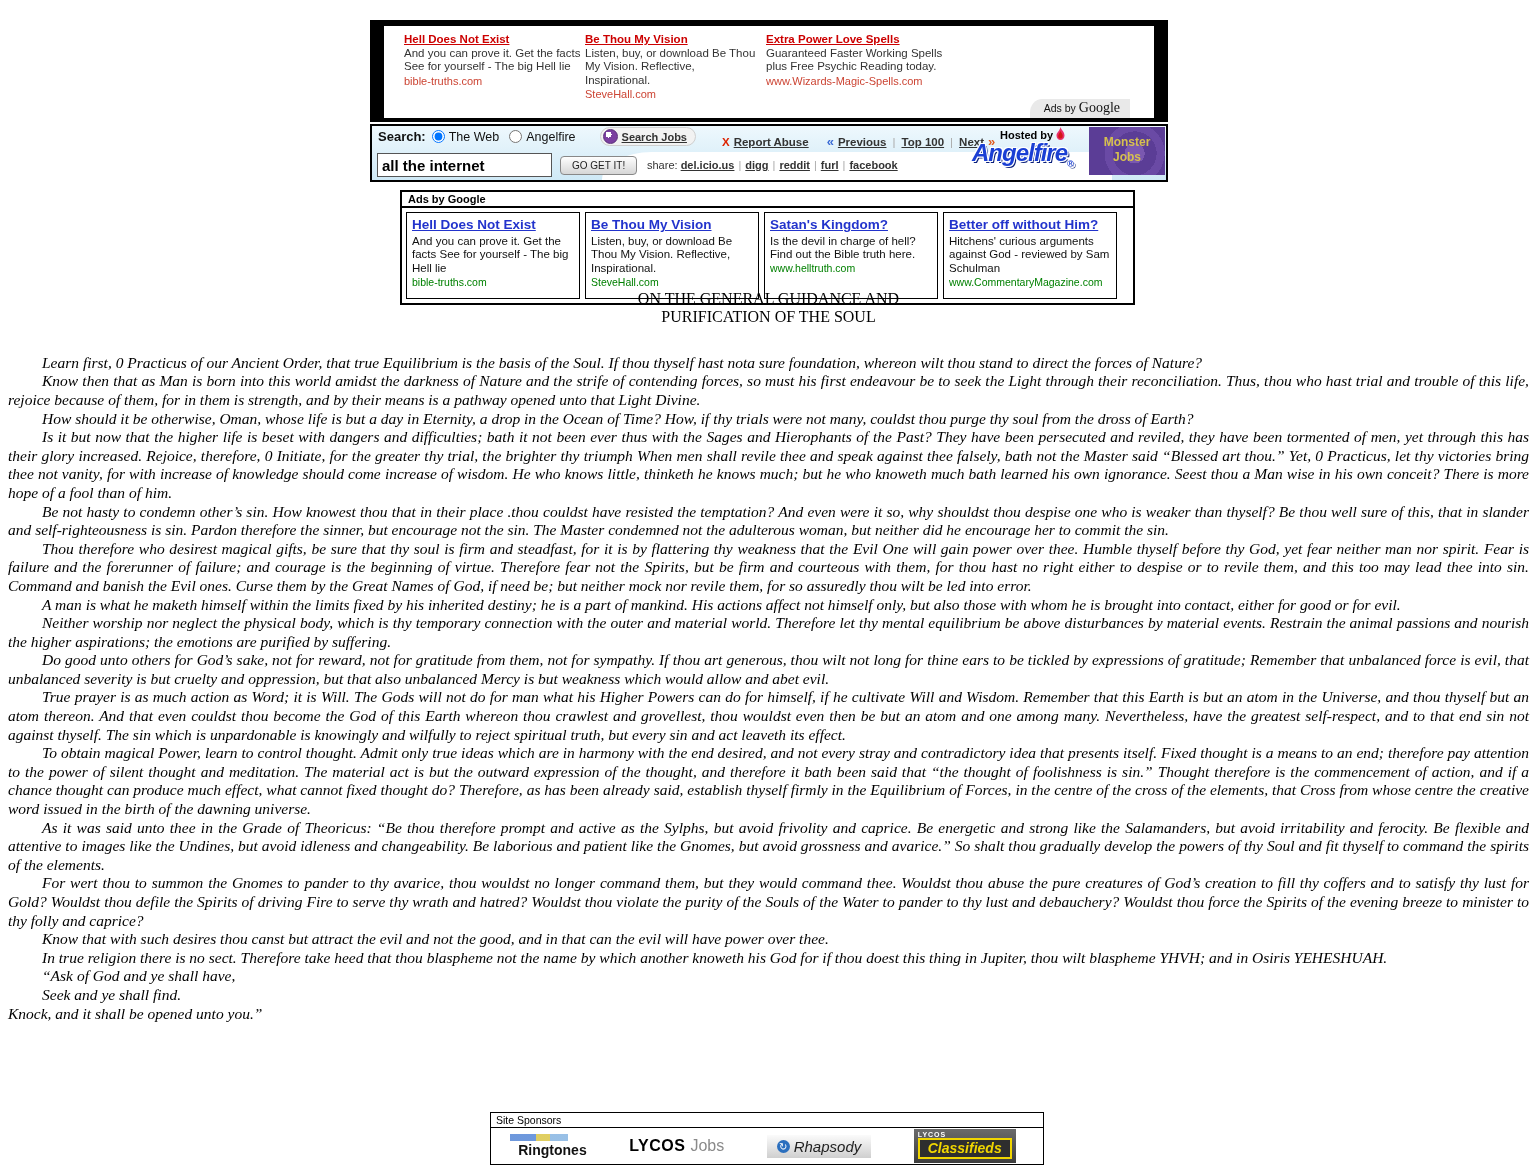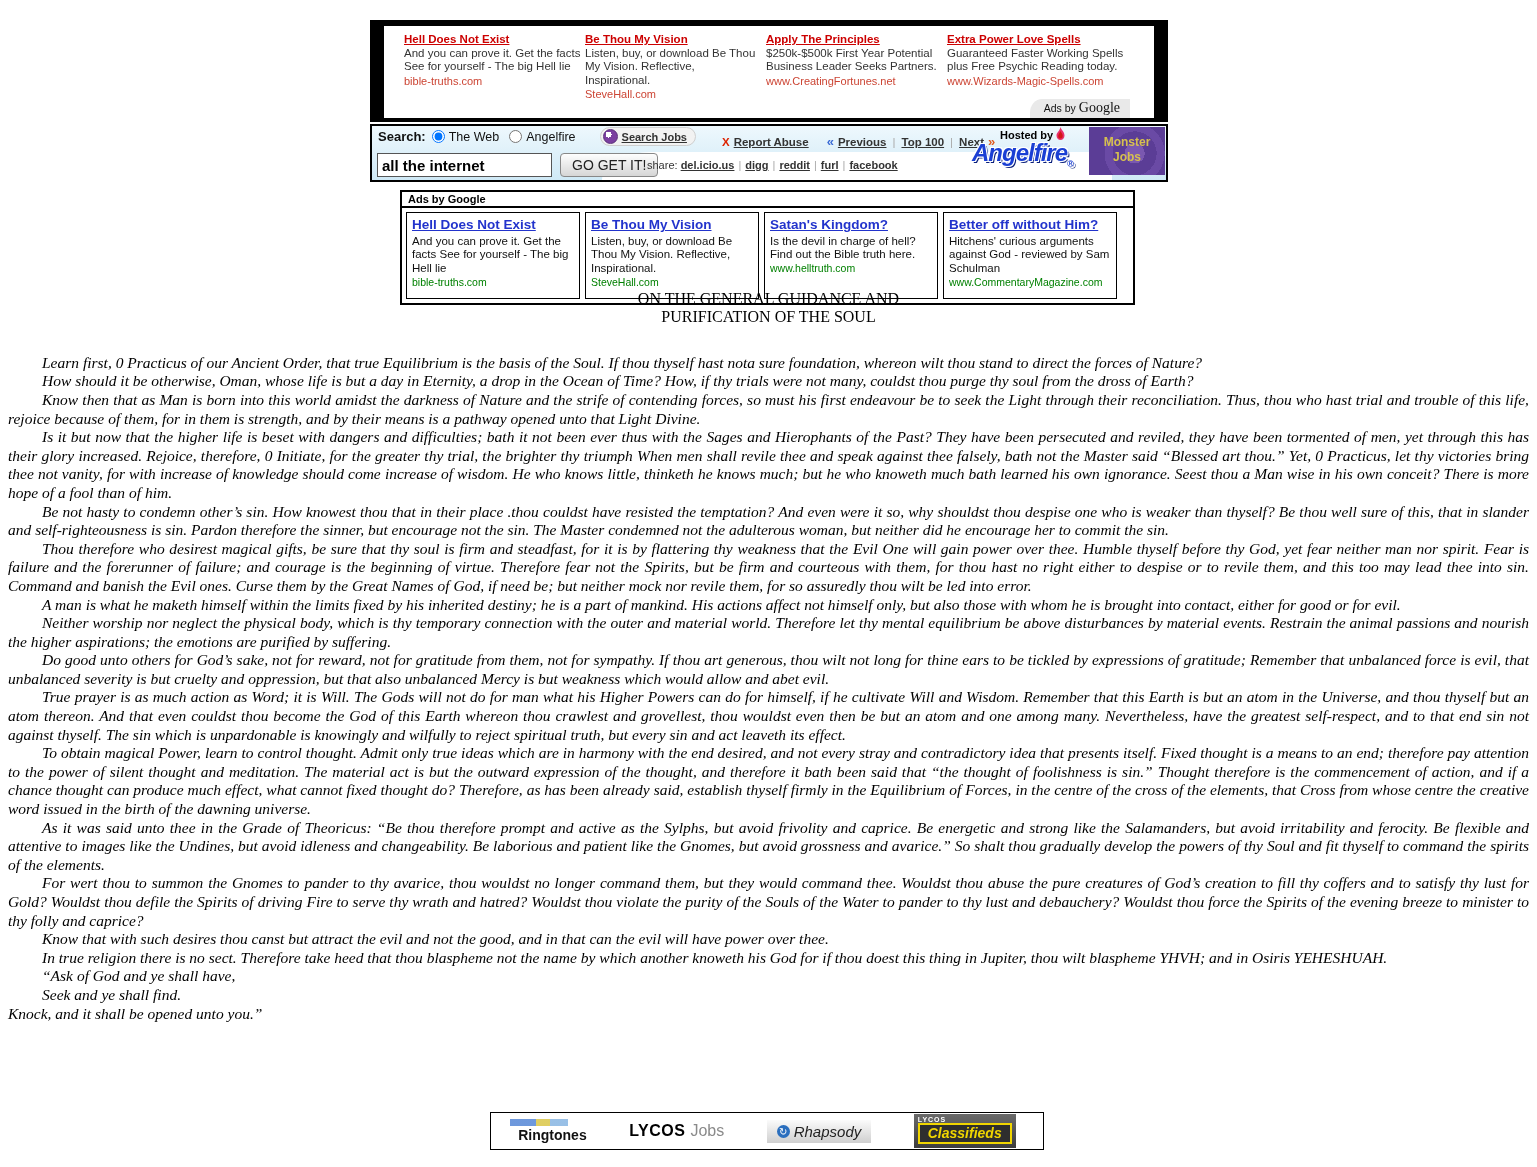--- a/index.html
+++ b/index.html
@@ -34,21 +34,21 @@
     padding:1px 8px 1px 2px;margin-left:14px;cursor:pointer;
   }
   .monster-dot{width:13px;height:13px;border-radius:50%;background:radial-gradient(circle at 35% 35%,#fff 0 3px,#7b3fa0 3px);margin-right:4px;border:1px solid #5a2d7a;}
   .jobs-pill .txt{font-size:11px;font-weight:bold;text-decoration:underline;color:#333;}
   .srow2{position:absolute;left:5px;top:27px;display:flex;align-items:center;}
   .q-input{
     width:165px;height:20px;border:1px solid #555;font-family:"Liberation Sans",sans-serif;
     font-size:15px;font-weight:bold;padding:1px 4px;color:#000;background:#fff;
   }
   .go-btn{
-    margin-left:8px;font-size:14px;color:#222;background:linear-gradient(#fefefe,#d6d6d6);
+    margin-left:8px;font-size:10px;color:#222;background:linear-gradient(#fefefe,#d6d6d6);
     border:1px solid #888;border-radius:4px;padding:3px 11px;cursor:pointer;font-family:"Liberation Sans",sans-serif;
   }
   .topnav{position:absolute;left:350px;top:8px;display:flex;align-items:center;font-size:11.5px;white-space:nowrap;}
   .topnav .x{color:#dd2200;font-weight:bold;margin-right:4px;}
   .topnav a, .navlink{color:#333;font-weight:bold;text-decoration:underline;cursor:pointer;}
   .topnav .laq{color:#3a6bd6;font-weight:bold;margin:0 4px 0 18px;font-size:13px;}
   .topnav .raq{color:#e05a1e;font-weight:bold;margin-left:4px;font-size:13px;}
   .topnav .sep{color:#aaa;margin:0 6px;font-weight:normal;}
   .sharerow{position:absolute;left:275px;top:33px;font-size:11px;color:#333;white-space:nowrap;}
   .sharerow .sep{color:#aaa;margin:0 4px;}
@@ -112,25 +112,20 @@
         <div class="t">Hell Does Not Exist</div>
         <div class="b">And you can prove it. Get the facts See for yourself - The big Hell lie</div>
         <div class="u">bible-truths.com</div>
       </div>
       <div class="top-ad">
         <div class="t">Be Thou My Vision</div>
         <div class="b">Listen, buy, or download Be Thou My Vision. Reflective, Inspirational.</div>
         <div class="u">SteveHall.com</div>
       </div>
       <div class="top-ad">
-        <div class="t">Apply The Principles</div>
-        <div class="b">$250k-$500k First Year Potential Business Leader Seeks Partners.</div>
-        <div class="u">www.CreatingFortunes.net</div>
-      </div>
-      <div class="top-ad">
         <div class="t">Extra Power Love Spells</div>
         <div class="b">Guaranteed Faster Working Spells plus Free Psychic Reading today.</div>
         <div class="u">www.Wizards-Magic-Spells.com</div>
       </div>
     </div>
     <div class="adsby-badge">Ads by <span class="g">Google</span></div>
   </div>
 </div>
 
 <div class="search-strip">
@@ -217,41 +212,42 @@
   </div>
 </div>
 
 <div class="article">
   <div class="a-title">
     <div>ON THE GENERAL GUIDANCE AND</div>
     <div>PURIFICATION OF THE SOUL</div>
   </div>
   <div class="a-body">
     <p>Learn first, 0 Practicus of our Ancient Order, that true Equilibrium is the basis of the Soul. If thou thyself hast nota sure foundation, whereon wilt thou stand to direct the forces of Nature?</p>
+    <p>Know then that as Man is born into this world amidst the darkness of Nature and the strife of contending forces, so must his first endeavour be to seek the Light through their reconciliation. Thus, thou who hast trial and trouble of this life, rejoice because of them, for in them is strength, and by their means is a pathway opened unto that Light Divine.</p>
     <p>How should it be otherwise, Oman, whose life is but a day in Eternity, a drop in the Ocean of Time? How, if thy trials were not many, couldst thou purge thy soul from the dross of Earth?</p>
-    <p>Know then that as Man is born into this world amidst the darkness of Nature and the strife of contending forces, so must his first endeavour be to seek the Light through their reconciliation. Thus, thou who hast trial and trouble of this life, rejoice because of them, for in them is strength, and by their means is a pathway opened unto that Light Divine.</p>
     <p>Is it but now that the higher life is beset with dangers and difficulties; bath it not been ever thus with the Sages and Hierophants of the Past? They have been persecuted and reviled, they have been tormented of men, yet through this has their glory increased. Rejoice, therefore, 0 Initiate, for the greater thy trial, the brighter thy triumph When men shall revile thee and speak against thee falsely, bath not the Master said “Blessed art thou.” Yet, 0 Practicus, let thy victories bring thee not vanity, for with increase of knowledge should come increase of wisdom. He who knows little, thinketh he knows much; but he who knoweth much bath learned his own ignorance. Seest thou a Man wise in his own conceit? There is more hope of a fool than of him.</p>
     <p>Be not hasty to condemn other’s sin. How knowest thou that in  their place .thou couldst have resisted the temptation? And even were it so, why shouldst thou despise one who is weaker than thyself? Be thou well sure of this, that in slander and self-righteousness is sin. Pardon therefore the sinner, but encourage not the sin. The Master condemned not the adulterous woman, but neither did he encourage her to commit the sin.</p>
     <p>Thou therefore who desirest magical gifts, be sure that thy soul is firm and steadfast, for it is by flattering thy weakness that the Evil One will gain power over thee. Humble thyself before thy God, yet fear neither man nor spirit. Fear is failure and the forerunner of failure; and courage is the beginning of virtue. Therefore fear not the Spirits, but be firm and courteous with them, for thou hast no right either to despise or to revile them, and this too may lead thee into sin. Command and banish the Evil ones. Curse them by the Great Names of God, if need be; but neither mock nor revile them, for so assuredly thou wilt be led into error.</p>
     <p>A man is what he maketh himself within the limits fixed by his inherited destiny; he is a part of mankind. His actions affect not himself only, but also those with whom he is brought into contact, either for good or for evil.</p>
     <p>Neither worship nor neglect the physical body, which is thy temporary connection with the outer and material world. Therefore let thy mental equilibrium be above disturbances by material events. Restrain the animal passions and nourish the higher aspirations; the emotions are purified by suffering.</p>
     <p>Do good unto others for God’s sake, not for reward, not for gratitude from them, not for sympathy. If thou art generous, thou wilt not long for thine ears to be tickled by expressions of gratitude; Remember that unbalanced force is evil, that unbalanced severity is but cruelty and oppression, but that also unbalanced Mercy is but weakness which would allow and abet evil.</p>
     <p>True prayer is as much action as Word; it is Will. The Gods will not do for man what his Higher Powers can do for himself, if he cultivate Will and Wisdom. Remember that this Earth is but an atom in the Universe, and thou thyself but an atom thereon. And that even couldst thou become the God of this Earth whereon thou crawlest and grovellest, thou wouldst even then be but an atom and one among many. Nevertheless, have the greatest self-respect, and to that end sin not against thyself. The sin which is unpardonable is knowingly and wilfully to reject spiritual truth, but every sin and act leaveth its effect.</p>
     <p>To obtain magical Power, learn to control thought. Admit only true ideas which are in harmony with the end desired, and not every stray and contradictory idea that presents itself. Fixed thought is a means to an end; therefore pay attention to the power of silent thought and meditation. The material act is but the outward expression of the thought, and therefore it bath been said that “the thought of foolishness is sin.” Thought therefore is the commencement of action, and if a chance thought can produce much effect, what cannot fixed thought do? Therefore, as has been already said, establish thyself firmly in the Equilibrium of Forces, in the centre of the cross of the elements, that Cross from whose centre the creative word issued in the birth of the dawning universe.</p>
     <p>As it was said unto thee in the Grade of Theoricus: “Be thou therefore prompt and active as the Sylphs, but avoid frivolity and caprice. Be energetic and strong like the Salamanders, but avoid irritability and ferocity. Be flexible and attentive to images like the Undines, but avoid idleness and changeability. Be laborious and patient like the Gnomes, but avoid grossness and avarice.” So shalt thou gradually develop the powers of thy Soul and fit thyself to command the spirits of the elements.</p>
     <p>For wert thou to summon the Gnomes to pander to thy avarice, thou wouldst no longer command them, but they would command thee. Wouldst thou abuse the pure creatures of God’s creation to fill thy coffers and to satisfy thy lust for Gold? Wouldst thou defile the Spirits of driving Fire to serve thy wrath and hatred? Wouldst thou violate the purity of the Souls of the Water to pander to thy lust and debauchery? Wouldst thou force the Spirits of the evening breeze to minister to thy folly and caprice?</p>
     <p>Know that with such desires thou canst but attract the evil and not the good, and in that can the evil will have power over thee.</p>
     <p>In true religion there is no sect. Therefore take heed that thou blaspheme not the name by which another knoweth his God for if thou doest this thing in Jupiter, thou wilt blaspheme YHVH; and in Osiris YEHESHUAH.</p>
     <p>“Ask of God and ye shall have,</p>
     <p>Seek and ye shall find.</p>
     <p class="noindent">Knock, and it shall be opened unto you.”</p>
   </div>
 </div>
 
 <div class="sponsors">
+  <div class="label">Site Sponsors</div>
   <div class="sponsor-row">
     <div class="sp-ringtones">
       <span class="mini"></span>
       <span class="word">Ringtones</span>
     </div>
     <div class="sp-lycosjobs">
       <span class="ly">LYCOS</span><span class="jb">Jobs</span>
     </div>
     <div class="sp-rhapsody">
       <span class="ic">↻</span>

